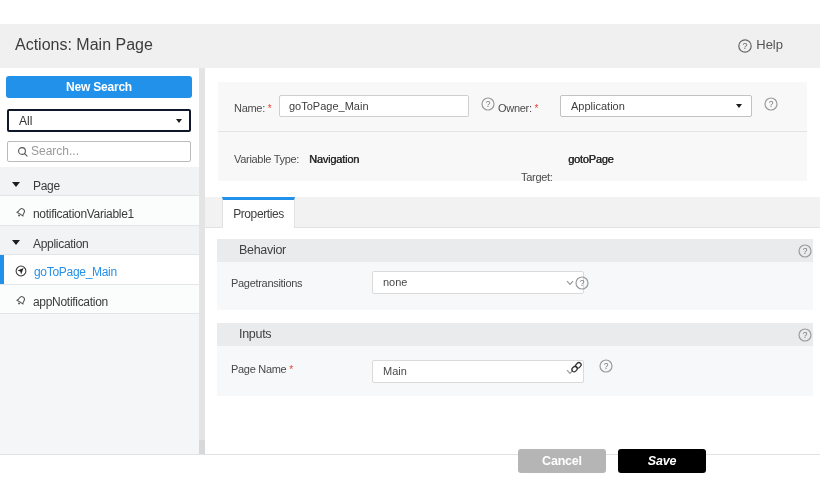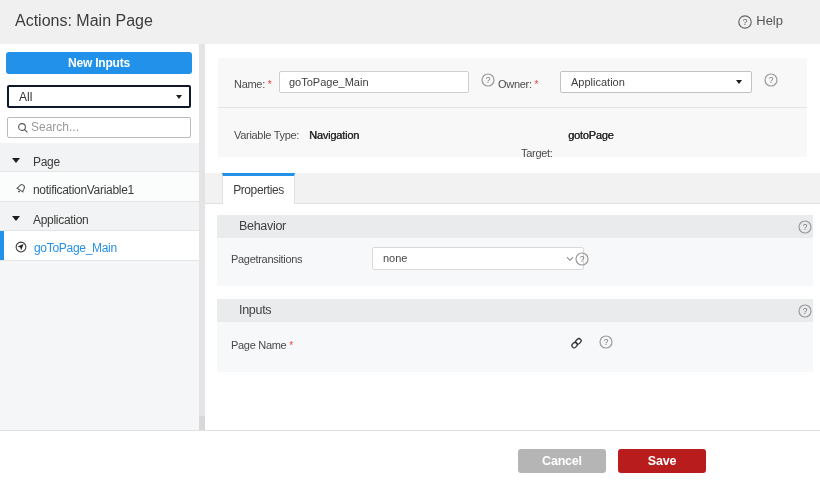--- a/index.html
+++ b/index.html
@@ -1,18 +1,18 @@
 <!DOCTYPE html>
 <html><head>
 <meta charset="utf-8">
 <style>
   * { margin:0; padding:0; box-sizing:border-box; }
   html,body { width:820px; height:488px; overflow:hidden; }
   body { font-family:"Liberation Sans", sans-serif; background:#fff; position:relative; }
-  .abs { position:absolute; }
+  .abs { position:absolute;margin-top:24px; }
 
   
   #hdr { left:0; top:0; width:820px; height:44px; background:#f0f0f1; }
   #hdr .title { position:absolute; left:15px; top:12px; font-size:16px; color:#3c3c3c; }
   #hdr .help { position:absolute; right:37px; top:13px; font-size:13px; color:#555; }
 
   
   .qi { display:inline-block; width:14px; height:14px; vertical-align:middle; }
 
   
@@ -69,21 +69,21 @@
 <div class="abs" id="hdr">
   <div class="title">Actions: Main Page</div>
   <div class="help"><svg class="qi" style="margin-right:4px" width="14" height="14" viewBox="0 0 14 14">
         <circle cx="7" cy="7" r="6.2" fill="none" stroke="#666" stroke-width="1.2"></circle>
         <text x="7" y="10.2" font-size="9" fill="#666" text-anchor="middle" font-family="Liberation Sans">?</text>
       </svg>Help</div>
 </div>
 
 <div class="abs" id="side">
   <div class="ctrl"></div>
-  <div id="newact">New Inputs</div>
+  <div id="newact">New Search</div>
   <div id="allsel">All<span class="tri"></span></div>
   <div id="srch"><svg style="position:absolute;left:9px;top:4px" width="12" height="12" viewBox="0 0 12 12">
         <circle cx="5" cy="5" r="3.4" fill="none" stroke="#555" stroke-width="1.1"></circle>
         <line x1="7.6" y1="7.6" x2="10.4" y2="10.4" stroke="#555" stroke-width="1.1"></line>
       </svg>Search...</div>
 
   <div class="row grp" style="top:99px; height:29px;">
       <span class="tri2" style="top:15px"></span>
       <span class="lbl" style="top:12px">Page</span>
     </div>
@@ -100,20 +100,29 @@
       <span class="tri2" style="top:14px"></span>
       <span class="lbl" style="top:11px">Application</span>
     </div>
   <div class="row itm" id="selrow" style="top:187px; height:30px;">
     <div class="bar"></div>
     <svg style="position:absolute;left:15px;top:10px" width="12" height="12" viewBox="0 0 12 12">
         <circle cx="6" cy="6" r="4.9" fill="none" stroke="#333" stroke-width="1.05"></circle>
         <path d="M8.6 3 L6.1 9.4 L5.4 6.4 L2.6 5.6 Z" fill="#222"></path>
       </svg>
     <span class="lbl" style="top:10px">goToPage_Main</span>
+  </div>
+  <div class="row itm" style="top:217px; height:29px;">
+    <svg style="position:absolute;left:15px;top:10px" width="12" height="12" viewBox="0 0 12 12">
+        <g transform="rotate(33 6 5.5)">
+          <path d="M6 1.4 C7.6 1.4 8.7 2.6 8.7 4.3 L8.9 6.2 L9.5 7.4 L2.5 7.4 L3.1 6.2 L3.3 4.3 C3.3 2.6 4.4 1.4 6 1.4 Z" fill="none" stroke="#555" stroke-width="1"></path>
+          <circle cx="6" cy="9.1" r="0.95" fill="#555"></circle>
+        </g>
+      </svg>
+    <span class="lbl" style="top:10px">appNotification</span>
   </div>
 </div>
 
 <div class="abs" id="strip"></div>
 <div class="abs" id="thumb"></div>
 
 <div class="abs" id="panel">
   <span class="flbl" style="position:absolute;left:16px;top:20px">Name: <span class="star">*</span></span>
   <div id="nameinp">goToPage_Main</div>
   <svg class="qi" style="position:absolute;left:263px;top:15px" width="14" height="14" viewBox="0 0 14 14">
@@ -154,28 +163,31 @@
 </div>
 
 <div class="abs sechdr" style="top:299px;"><span style="padding-left:0px">Inputs</span>
   <svg class="qi qhdr" width="14" height="14" viewBox="0 0 14 14">
       <circle cx="7" cy="7" r="6" fill="none" stroke="#9b9b9b" stroke-width="1.2"></circle>
       <text x="7" y="10" font-size="8.5" fill="#777" text-anchor="middle" font-family="Liberation Sans">?</text>
     </svg>
 </div>
 <div class="abs secbody" style="top:322px; height:50px;">
   <span class="slbl" style="left:14px; top:17px">Page Name <span class="star">*</span></span>
+  <div class="dd" style="top:14px">Main<svg class="chev" width="10" height="10" viewBox="0 0 10 10">
+        <path d="M2 3.2 L5 6.4 L8 3.2" fill="none" stroke="#999" stroke-width="1.2"></path>
+      </svg></div>
   <svg style="position:absolute;left:353px;top:15px" width="13" height="13" viewBox="0 0 13 13">
       <g stroke="#333" stroke-width="1.25" fill="none">
         <rect x="1.7" y="5.9" width="5.8" height="4.4" rx="2.2" transform="rotate(-45 4.6 8.1)"></rect>
         <rect x="5.5" y="2.1" width="5.8" height="4.4" rx="2.2" transform="rotate(-45 8.4 4.3)"></rect>
       </g>
     </svg>
   <svg class="qi" style="position:absolute;left:382px;top:13px" width="14" height="14" viewBox="0 0 14 14">
       <circle cx="7" cy="7" r="6" fill="none" stroke="#9b9b9b" stroke-width="1.2"></circle>
       <text x="7" y="10" font-size="8.5" fill="#777" text-anchor="middle" font-family="Liberation Sans">?</text>
     </svg>
 </div>
 
 <div class="abs" id="footline"></div>
 <div class="btn" style="left:518px; width:88px; background:#b5b5b5;">Cancel</div>
-<div class="btn" style="left:618px; width:88px; background:#b91c1c;">Save</div>
+<div class="btn" style="left:618px; width:88px; background:#000000;font-style:italic;">Save</div>
 <div class="btn" style="left:716px; width:86px; background:#2191ea;margin-top:44px;">Save &amp; Close</div>
 
 </body></html>

